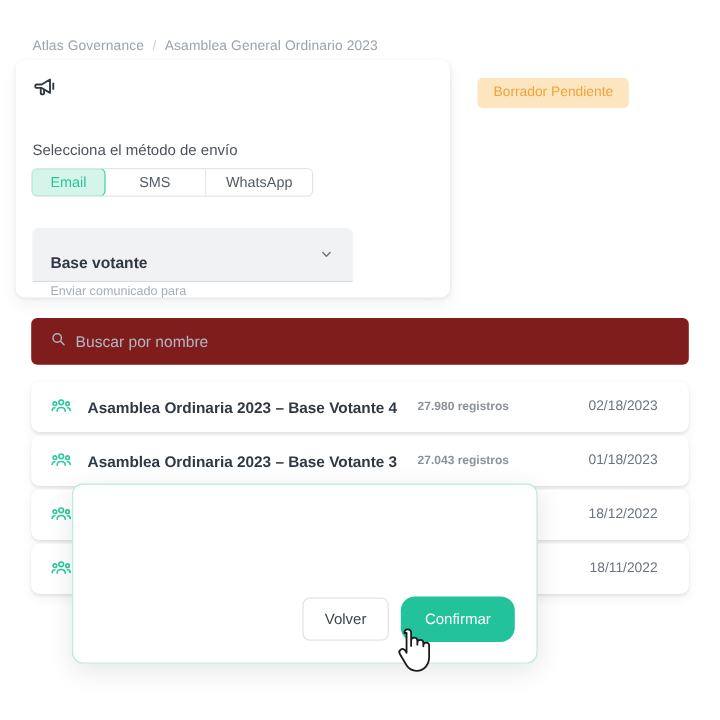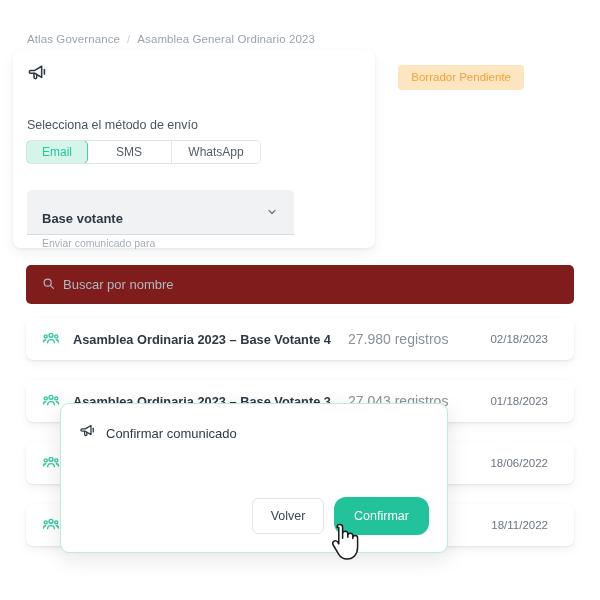--- a/index.html
+++ b/index.html
@@ -96,32 +96,32 @@
     position: absolute; left: 26px; top: 265px;
     width: 548px; height: 39px;
     background: #7f1d1d; border-radius: 5px;
     display: flex; align-items: center; gap: 8px; padding-left: 16px;
   }
   .search .ph { font-size: 13px; color: #b0b7be; }
 
   
   .list { position: absolute; left: 26px; top: 318px; width: 548px; }
   .row {
-    position: relative; height: 42px; margin-bottom: 20px;
+    position: relative; height: 42px; margin-bottom: 3px;
     background: #fff; border-radius: 7px;
     box-shadow: 0 1px 2px rgba(17,24,39,.08), 0 4px 10px rgba(17,24,39,.05);
     display: flex; align-items: center;
   }
   .row .grp-icon { position: absolute; left: 16px; top: 12px; width: 18px; height: 18px; }
   .row .name {
     position: absolute; left: 47px; font-size: 12.8px;
     font-weight: bold; color: #2f3943; white-space: nowrap;
   }
   .row .recs {
-    position: absolute; left: 322px; font-size: 14px; color: #8a9199; white-space: nowrap;
+    position: absolute; left: 322px; font-size: 10px; color: #8a9199; white-space: nowrap; font-weight: bold;
   }
   .row .date {
     position: absolute; right: 26px; font-size: 11.5px; color: #6c757e; white-space: nowrap;
   }
 
   
   .modal {
     position: absolute; left: 60px; top: 403px;
     width: 388px; height: 150px;
     background: #fff; border: 1px solid #b9ecdd; border-radius: 9px;
@@ -248,21 +248,21 @@
           <circle cx="12" cy="7" r="2.6"></circle>
             <circle cx="5" cy="8.5" r="2"></circle>
             <circle cx="19" cy="8.5" r="2"></circle>
           <path d="M7.5 17c0-2.5 2-4.2 4.5-4.2s4.5 1.7 4.5 4.2"></path>
             <path d="M2 16c0-1.8 1.2-3 3-3"></path>
             <path d="M22 16c0-1.8-1.2-3-3-3"></path>
         </svg>
       </span>
       <span class="name"></span>
       <span class="recs"></span>
-      <span class="date">18/06/2022</span>
+      <span class="date">18/12/2022</span>
     </div>
 
     <div class="row">
       <span class="grp-icon">
         <svg viewBox="0 0 24 24" fill="none" stroke="#2ec9a0" stroke-width="1.8" stroke-linecap="round">
           <circle cx="12" cy="7" r="2.6"></circle>
             <circle cx="5" cy="8.5" r="2"></circle>
             <circle cx="19" cy="8.5" r="2"></circle>
           <path d="M7.5 17c0-2.5 2-4.2 4.5-4.2s4.5 1.7 4.5 4.2"></path>
             <path d="M2 16c0-1.8 1.2-3 3-3"></path>
@@ -270,30 +270,20 @@
         </svg>
       </span>
       <span class="name"></span>
       <span class="recs"></span>
       <span class="date">18/11/2022</span>
     </div>
 
   </div>
 
   <div class="modal">
-    <div class="modal-title">
-      <span>
-        <svg width="18" height="18" viewBox="0 0 24 24" fill="none" stroke="#2f3943" stroke-width="1.7" stroke-linecap="round" stroke-linejoin="round">
-          <path d="M4 9.2h4.4L16 4.6v12.2L8.4 12.3H4a1.4 1.4 0 0 1-1.4-1.4V10.6A1.4 1.4 0 0 1 4 9.2z"></path>
-          <path d="M19 8.2v5"></path>
-          <path d="M7.6 12.4v4.3a1.5 1.5 0 0 0 3 0v-2.8"></path>
-        </svg>
-      </span>
-      <span class="mt">Confirmar comunicado</span>
-    </div>
     <div class="modal-actions">
       <button class="btn-secondary">Volver</button>
       <button class="btn-primary">Confirmar</button>
     </div>
   </div>
 
   <span class="cursor">
     <svg viewBox="0 0 34 40" fill="#ffffff" stroke="#1c1c1c" stroke-width="1.5" stroke-linejoin="round">
       <path d="M9 5.5c0-1.7 1.2-3 2.8-3s2.8 1.3 2.8 3v10.8V12c0-1.5 1.1-2.7 2.6-2.7s2.6 1.2 2.6 2.7v3.2V13.8c0-1.5 1.1-2.6 2.5-2.6s2.5 1.1 2.5 2.6v2.8V16c0-1.4 1-2.5 2.4-2.5S29.6 14.6 29.6 16v9.6c0 6.4-4.2 11.4-10.4 11.4-4 0-6.6-1.6-8.4-4.6L5.2 23c-.8-1.4-.4-3 .9-3.8 1.2-.8 2.8-.4 3.6.9l1.1 1.8V5.5z"></path>
     </svg>

